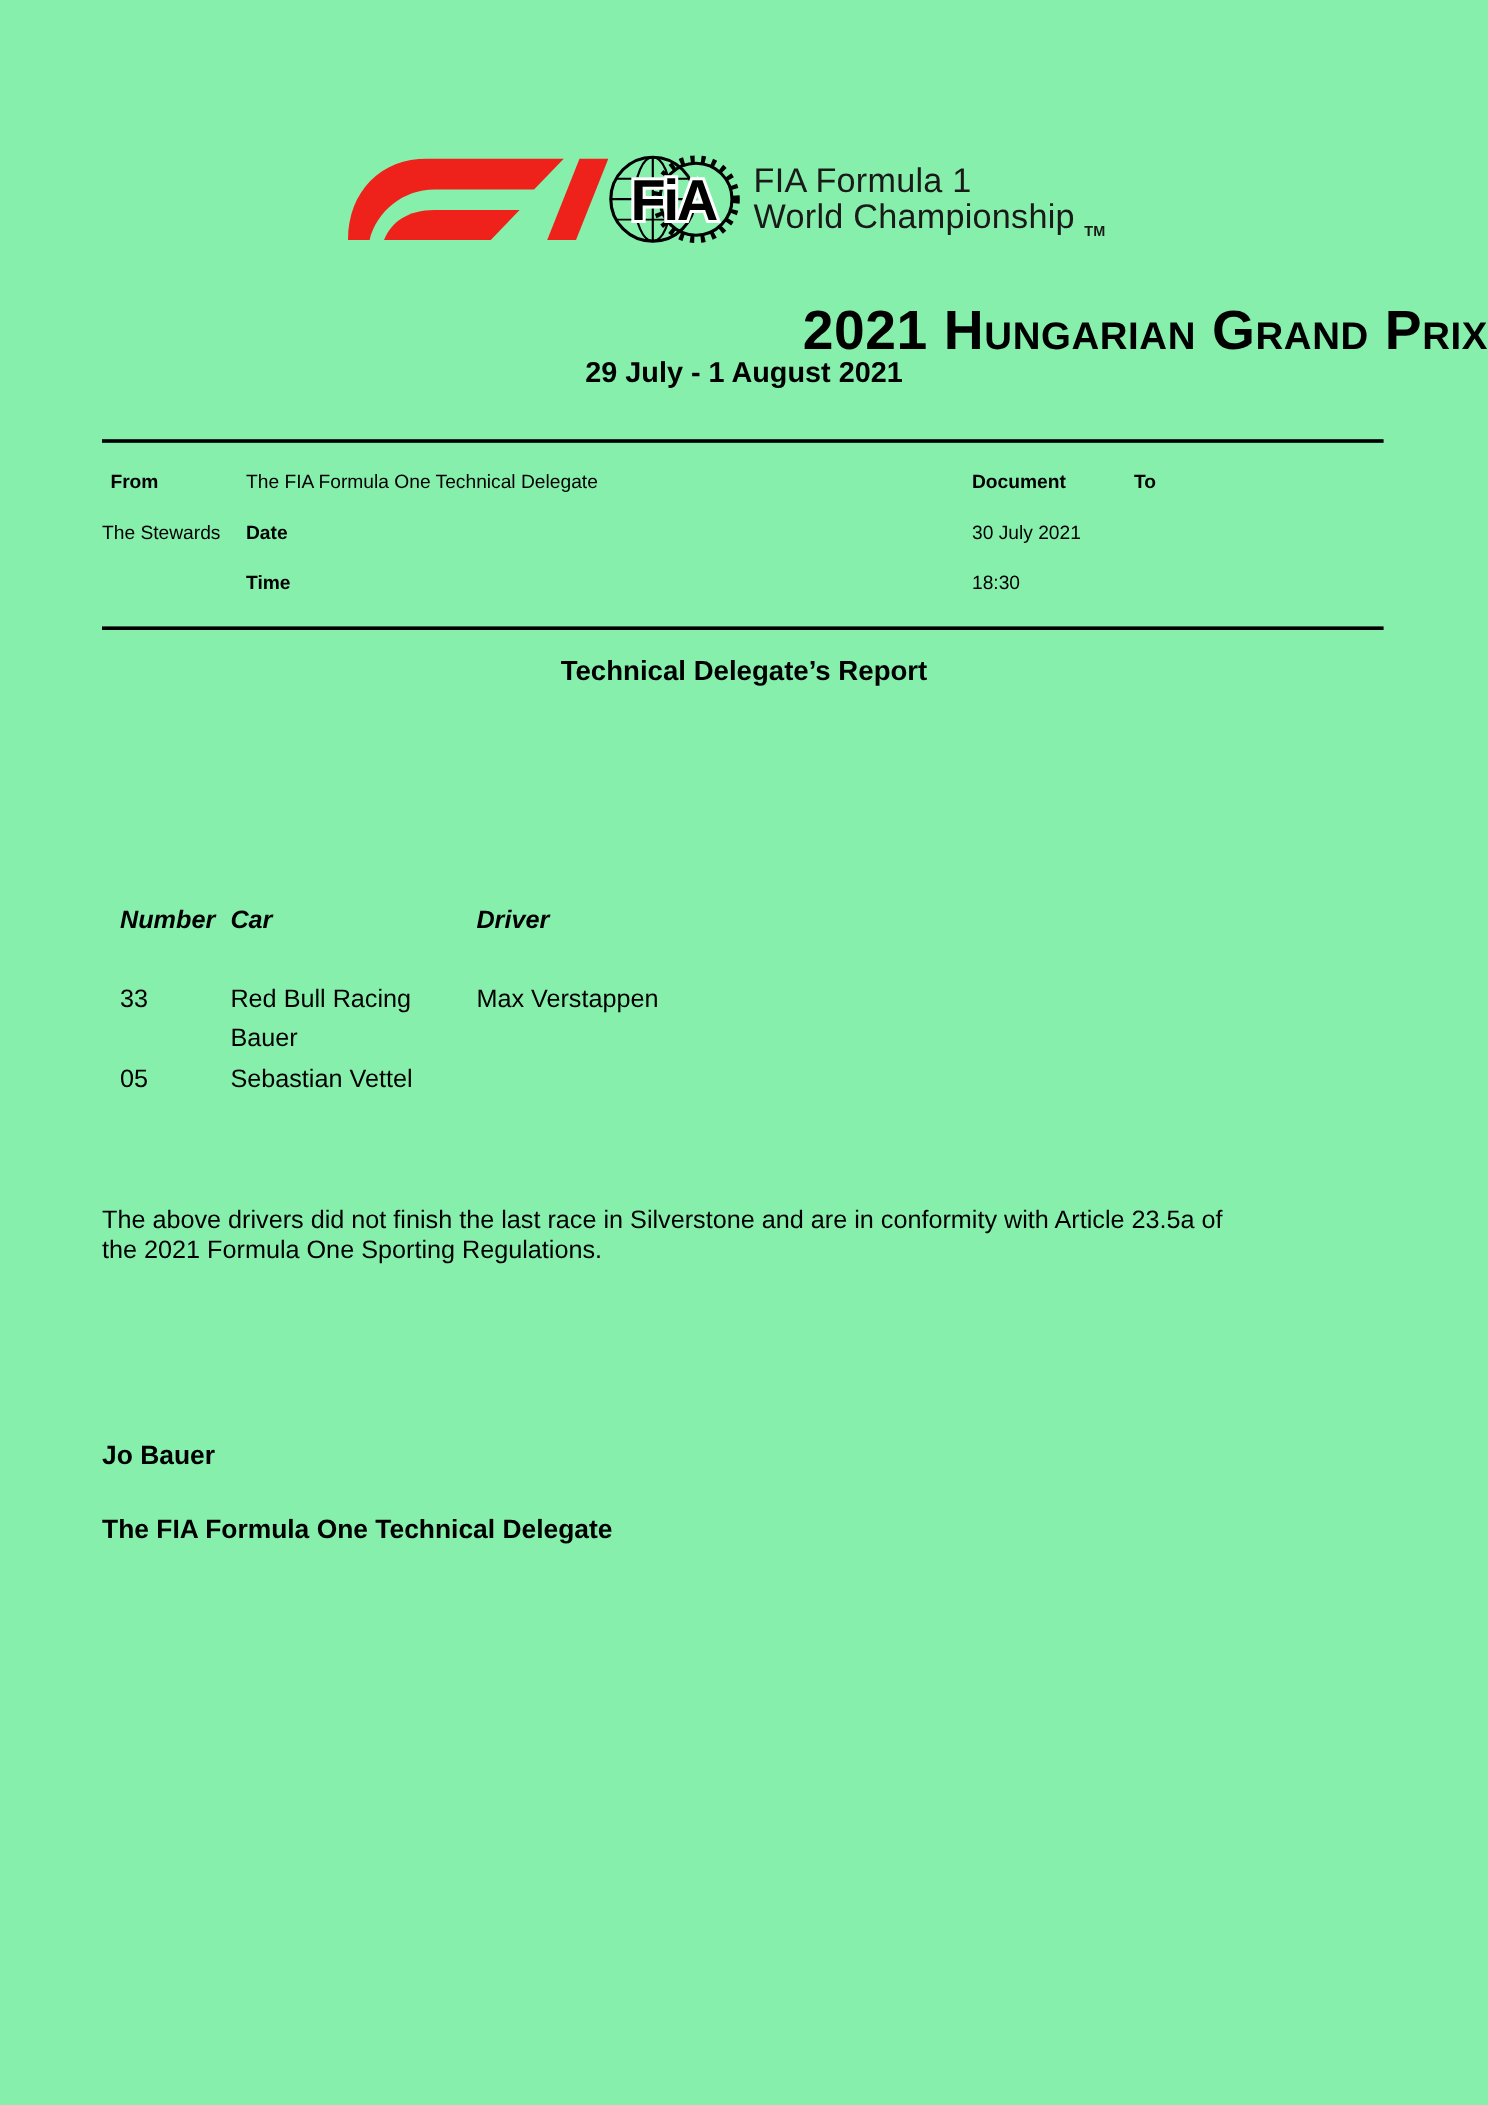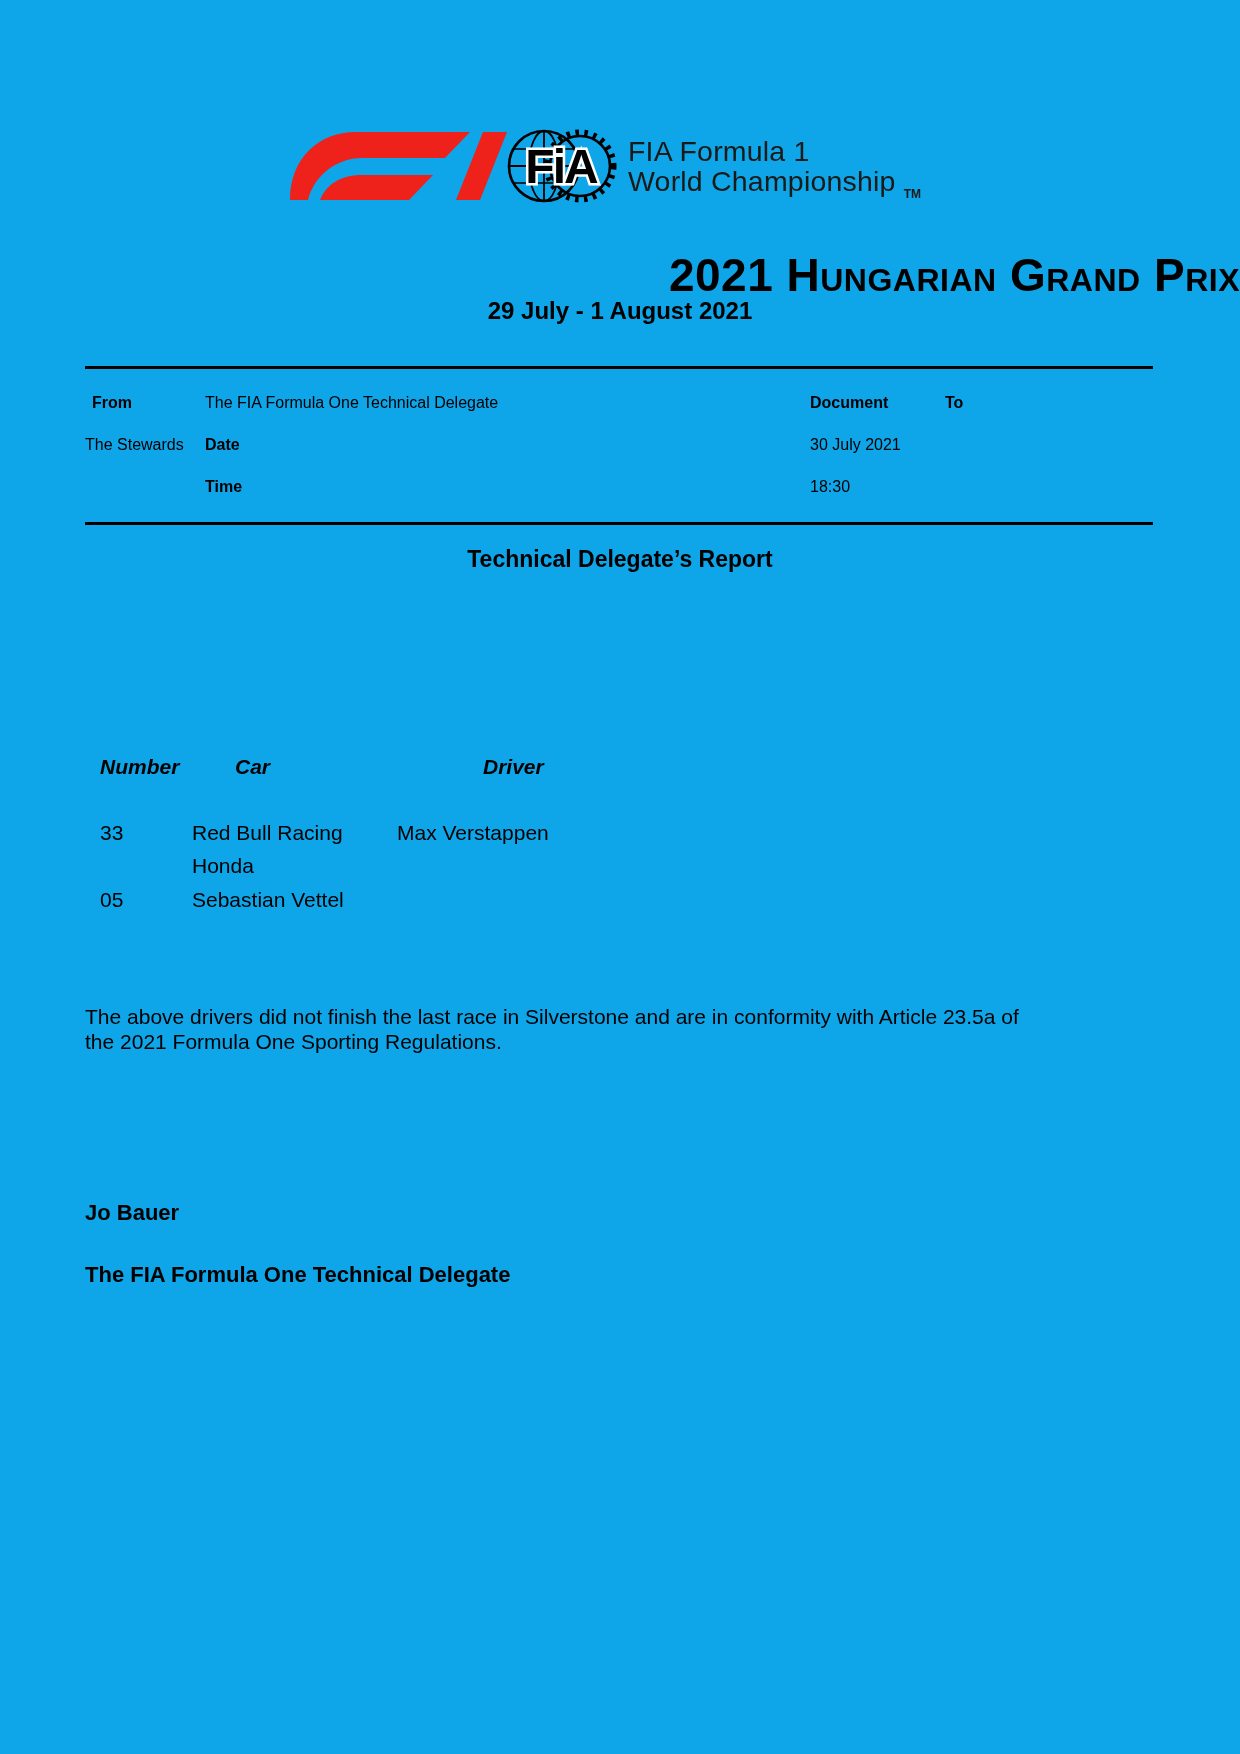--- a/index.html
+++ b/index.html
@@ -3,21 +3,21 @@
 <meta charset="utf-8">
 <style>
   * { margin: 0; padding: 0; box-sizing: border-box; }
   html, body { background: #ffffff; }
   body { font-family: "Liberation Sans", "DejaVu Sans", sans-serif; color: #000; }
 
   .page {
     position: relative;
     width: 1240px;
     height: 1754px;
-    background: #0ea5e9;
+    background: #86efac;
     overflow: hidden;
   }
 
   
   .f1-logo { position: absolute; left: 290px; top: 132px; width: 217px; height: 68px; }
   .fia-emblem { position: absolute; left: 506px; top: 120px; width: 112px; height: 92px; }
   .series-wordmark {
     position: absolute; left: 628px; top: 136px;
     font-size: 28.5px; line-height: 30px; letter-spacing: 0.2px;
     color: #1a1a18; white-space: nowrap;
@@ -62,21 +62,21 @@
   }
 
   
   .para { position: absolute; left: 85px; width: 1085px; font-size: 21px; line-height: 25px; }
   .para-intro { top: 652px; }
   .para-conformity { top: 1004px; }
 
   
   .gearbox-table { position: absolute; left: 100px; top: 750px; width: 900px; font-size: 21px; }
   .gb-row { display: grid; grid-template-columns: 92px 205px auto; line-height: 33.5px; }
-  .gb-head { font-weight: bold; font-style: italic; margin-bottom: 32px; gap: 43px; }
+  .gb-head { font-weight: bold; font-style: italic; margin-bottom: 32px; }
   .gb-cell { vertical-align: top; }
 
   
   .sig-name { position: absolute; left: 85px; top: 1200px; font-weight: bold; font-size: 22px; }
   .sig-role { position: absolute; left: 85px; top: 1262px; font-weight: bold; font-size: 22px; }
 </style>
 </head>
 <body>
 
 <div class="page">
@@ -137,21 +137,21 @@
     <div class="gb-row gb-head">
       <div class="gb-cell">Number</div>
       <div class="gb-cell">Car</div>
       <div class="gb-cell">Driver</div>
     </div>
 
     <div class="gb-row">
       <div class="gb-cell">33</div>
       <div class="gb-cell">
         <div>Red Bull Racing</div>
-        <div>Honda</div>
+        <div>Bauer</div>
       </div>
       <div class="gb-cell">Max Verstappen</div>
     </div>
 
     <div class="gb-row">
       <div class="gb-cell">05</div>
       <div class="gb-cell">Sebastian Vettel</div>
     </div>
   </div>
 

